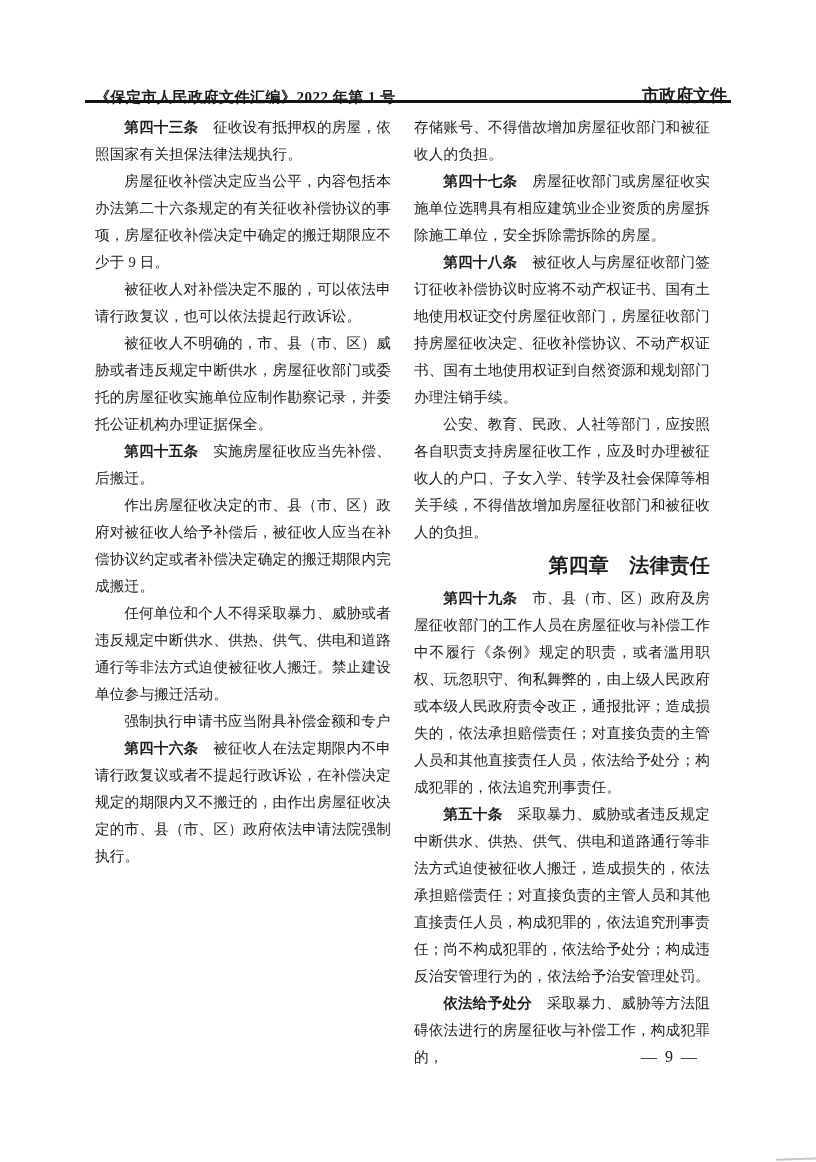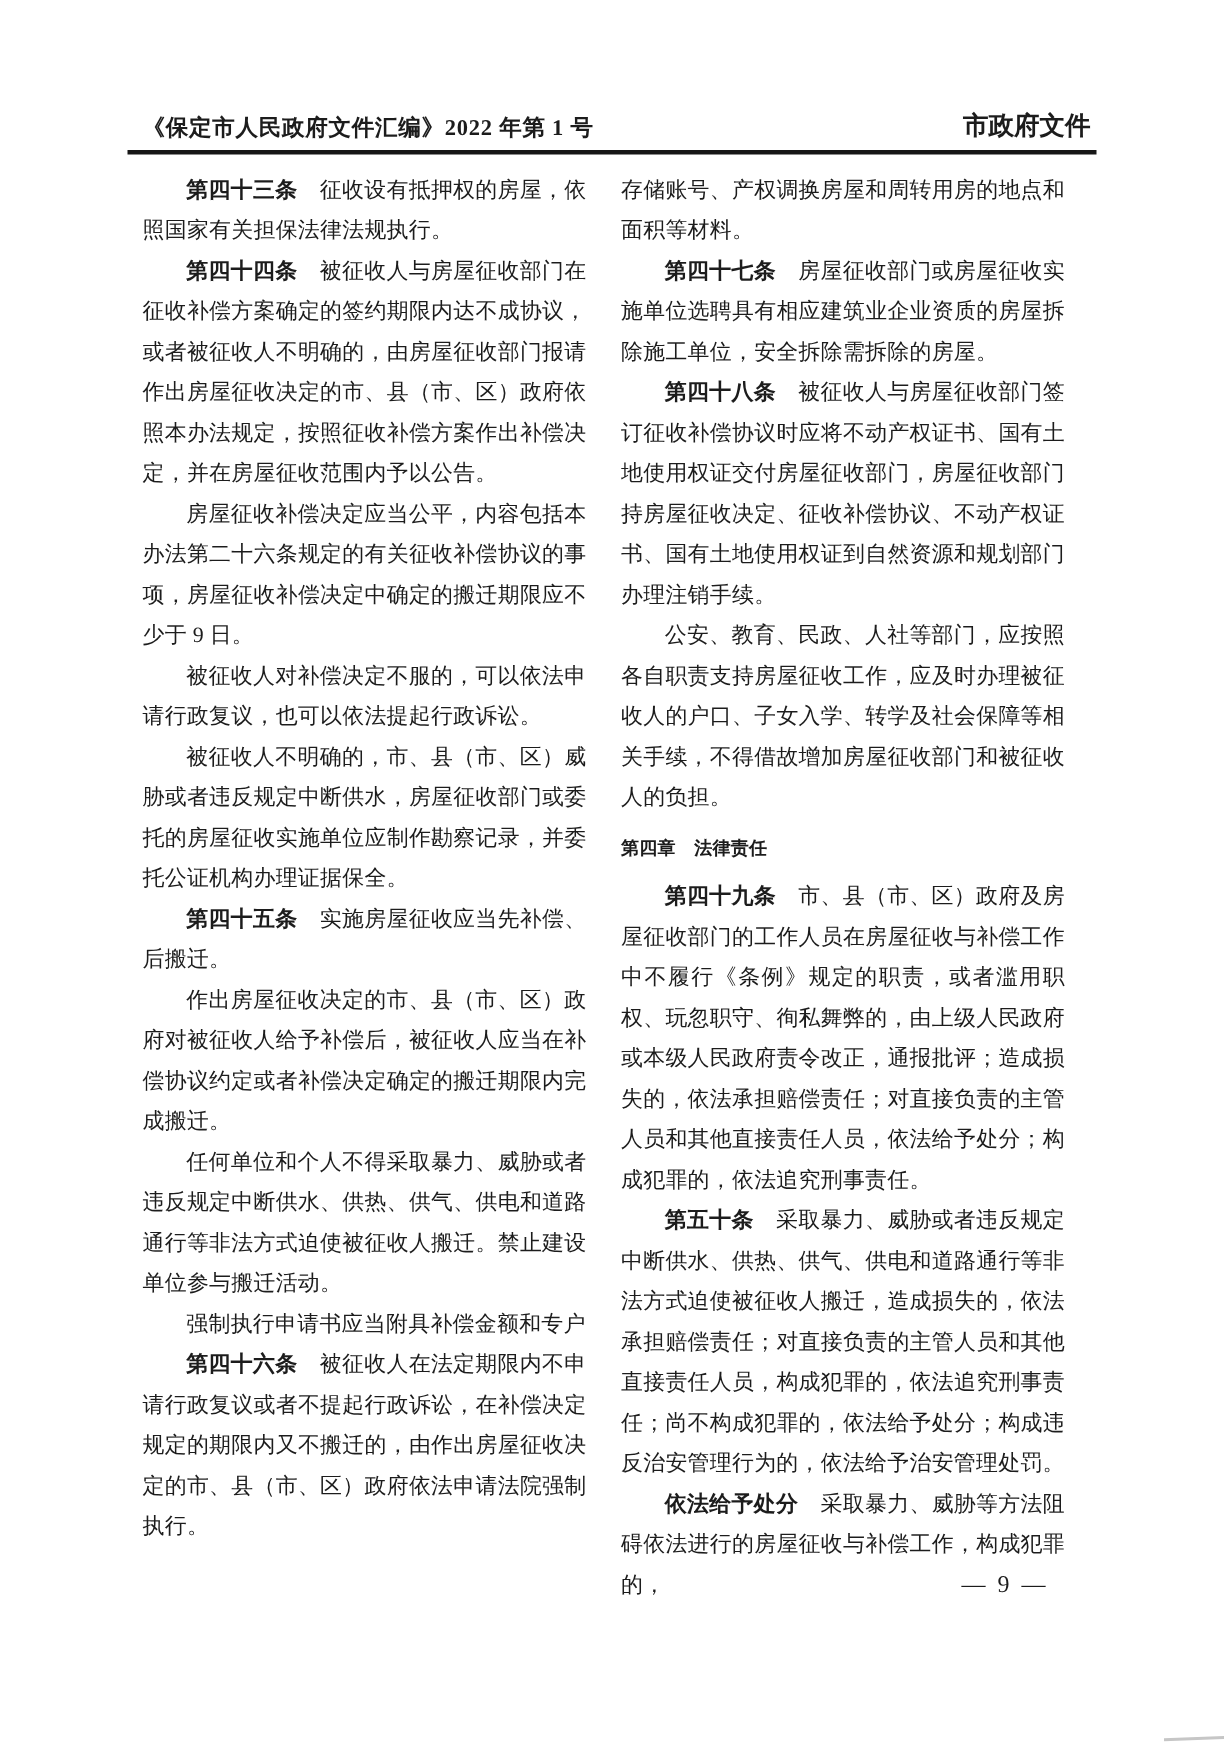--- a/index.html
+++ b/index.html
@@ -19,20 +19,21 @@
     left: 95px; top: 72px; width: 632px;
     display: flex; justify-content: space-between; align-items: flex-end;
   }
   .h-left {
     font-size: 15px; font-weight: 700; letter-spacing: 0.5px;
     font-family: "Liberation Serif", "DejaVu Serif", serif;
   }
   .h-right {
     font-size: 17px; font-weight: 700;
     font-family: Liberation Serif, serif;
+    margin-top: 12px;
   }
   .rule {
     position: absolute;
     left: 85px; top: 100px; width: 646px; height: 3px;
     background: #161616;
   }
 
   
   .columns {
     position: absolute;
@@ -46,24 +47,24 @@
     line-height: 27px;
     text-align: justify;
     text-justify: inter-ideograph;
     letter-spacing: 0.2px;
   }
   .para.article, .para.indent { text-indent: 2em; }
   .para.continuation { text-indent: 0; }
   .para b.lead { font-weight: 700; }
   .para.heading {
     text-indent: 0;
-    text-align: left;
+    text-align: right;
     font-weight: 700;
     font-family: Liberation Sans, sans-serif;
-    font-size: 12px;
+    font-size: 20px;
     margin: 6px 0 6px 0;
   }
 
   
   .page-number {
     position: absolute;
     top: 1048px; left: 630px; width: 80px;
     text-align: center;
     font-size: 16px;
     letter-spacing: 2px;
@@ -86,32 +87,31 @@
   <div class="header">
     <span class="h-left">《保定市人民政府文件汇编》2022 年第 1 号</span>
     <span class="h-right">市政府文件</span>
   </div>
 
   <div class="rule"></div>
 
   <div class="columns">
     <div class="col col-left">
         <p class="para article"><b class="lead">第四十三条</b>　征收设有抵押权的房屋，依照国家有关担保法律法规执行。</p>
-        <p class="para article"><b class="lead">第四十四条</b>　被征收人与房屋征收部门在征收补偿方案确定的签约期限内达不成协议，或者被征收人不明确的，由房屋征收部门报请作出房屋征收决定的市、县（市、区）政府依照本办法规定，按照征收补偿方案作出补偿决定，并在房屋征收范围内予以公告。</p>
         <p class="para indent">房屋征收补偿决定应当公平，内容包括本办法第二十六条规定的有关征收补偿协议的事项，房屋征收补偿决定中确定的搬迁期限应不少于 9 日。</p>
         <p class="para indent">被征收人对补偿决定不服的，可以依法申请行政复议，也可以依法提起行政诉讼。</p>
         <p class="para indent">被征收人不明确的，市、县（市、区）威胁或者违反规定中断供水，房屋征收部门或委托的房屋征收实施单位应制作勘察记录，并委托公证机构办理证据保全。</p>
         <p class="para article"><b class="lead">第四十五条</b>　实施房屋征收应当先补偿、后搬迁。</p>
         <p class="para indent">作出房屋征收决定的市、县（市、区）政府对被征收人给予补偿后，被征收人应当在补偿协议约定或者补偿决定确定的搬迁期限内完成搬迁。</p>
         <p class="para indent">任何单位和个人不得采取暴力、威胁或者违反规定中断供水、供热、供气、供电和道路通行等非法方式迫使被征收人搬迁。禁止建设单位参与搬迁活动。</p>
         <p class="para indent">强制执行申请书应当附具补偿金额和专户</p>
         <p class="para article"><b class="lead">第四十六条</b>　被征收人在法定期限内不申请行政复议或者不提起行政诉讼，在补偿决定规定的期限内又不搬迁的，由作出房屋征收决定的市、县（市、区）政府依法申请法院强制执行。</p>
       </div>
     <div class="col col-right">
-        <p class="para continuation">存储账号、产权调换房屋和周转用房的地点和面积等材料。</p>
+        <p class="para continuation">存储账号、不得借故增加房屋征收部门和被征收人的负担。</p>
         <p class="para article"><b class="lead">第四十七条</b>　房屋征收部门或房屋征收实施单位选聘具有相应建筑业企业资质的房屋拆除施工单位，安全拆除需拆除的房屋。</p>
         <p class="para article"><b class="lead">第四十八条</b>　被征收人与房屋征收部门签订征收补偿协议时应将不动产权证书、国有土地使用权证交付房屋征收部门，房屋征收部门持房屋征收决定、征收补偿协议、不动产权证书、国有土地使用权证到自然资源和规划部门办理注销手续。</p>
         <p class="para indent">公安、教育、民政、人社等部门，应按照各自职责支持房屋征收工作，应及时办理被征收人的户口、子女入学、转学及社会保障等相关手续，不得借故增加房屋征收部门和被征收人的负担。</p>
         <p class="para heading">第四章　法律责任</p>
         <p class="para article"><b class="lead">第四十九条</b>　市、县（市、区）政府及房屋征收部门的工作人员在房屋征收与补偿工作中不履行《条例》规定的职责，或者滥用职权、玩忽职守、徇私舞弊的，由上级人民政府或本级人民政府责令改正，通报批评；造成损失的，依法承担赔偿责任；对直接负责的主管人员和其他直接责任人员，依法给予处分；构成犯罪的，依法追究刑事责任。</p>
         <p class="para article"><b class="lead">第五十条</b>　采取暴力、威胁或者违反规定中断供水、供热、供气、供电和道路通行等非法方式迫使被征收人搬迁，造成损失的，依法承担赔偿责任；对直接负责的主管人员和其他直接责任人员，构成犯罪的，依法追究刑事责任；尚不构成犯罪的，依法给予处分；构成违反治安管理行为的，依法给予治安管理处罚。</p>
         <p class="para article"><b class="lead">依法给予处分</b>　采取暴力、威胁等方法阻碍依法进行的房屋征收与补偿工作，构成犯罪的，</p>
       </div>
   </div>
 

